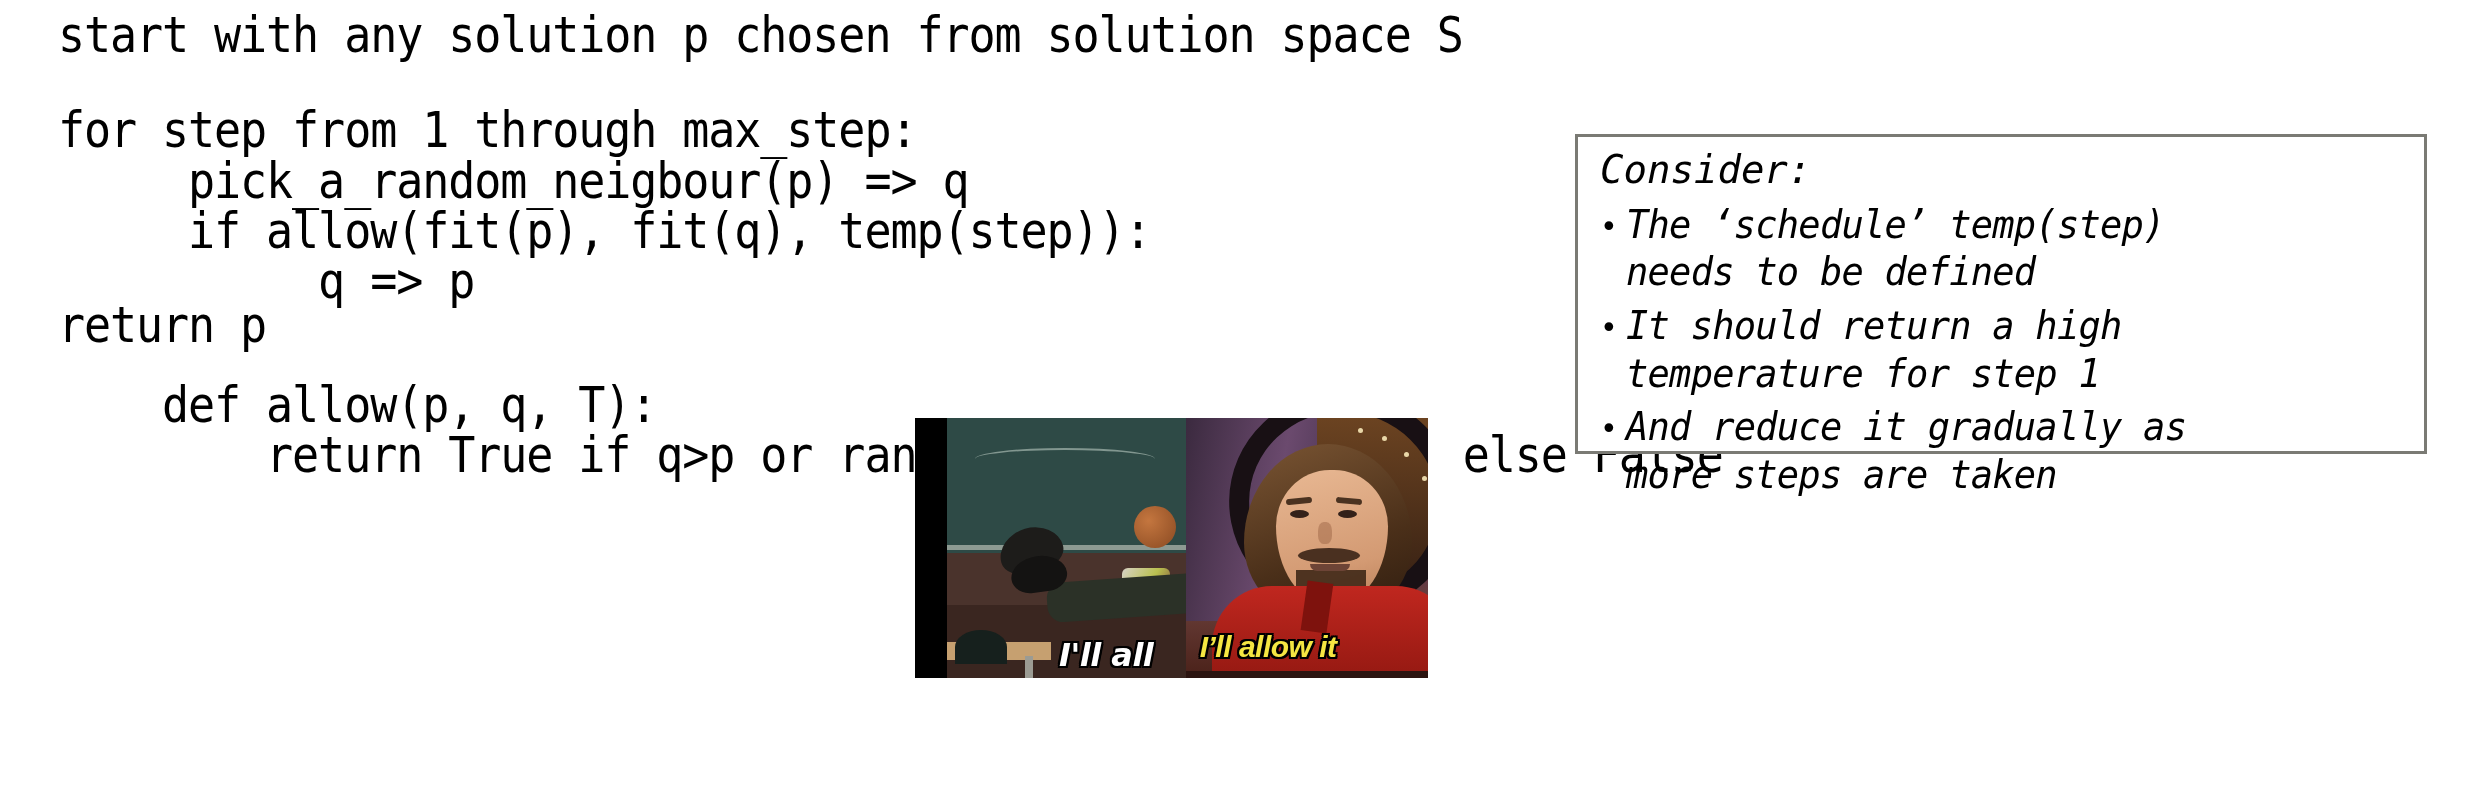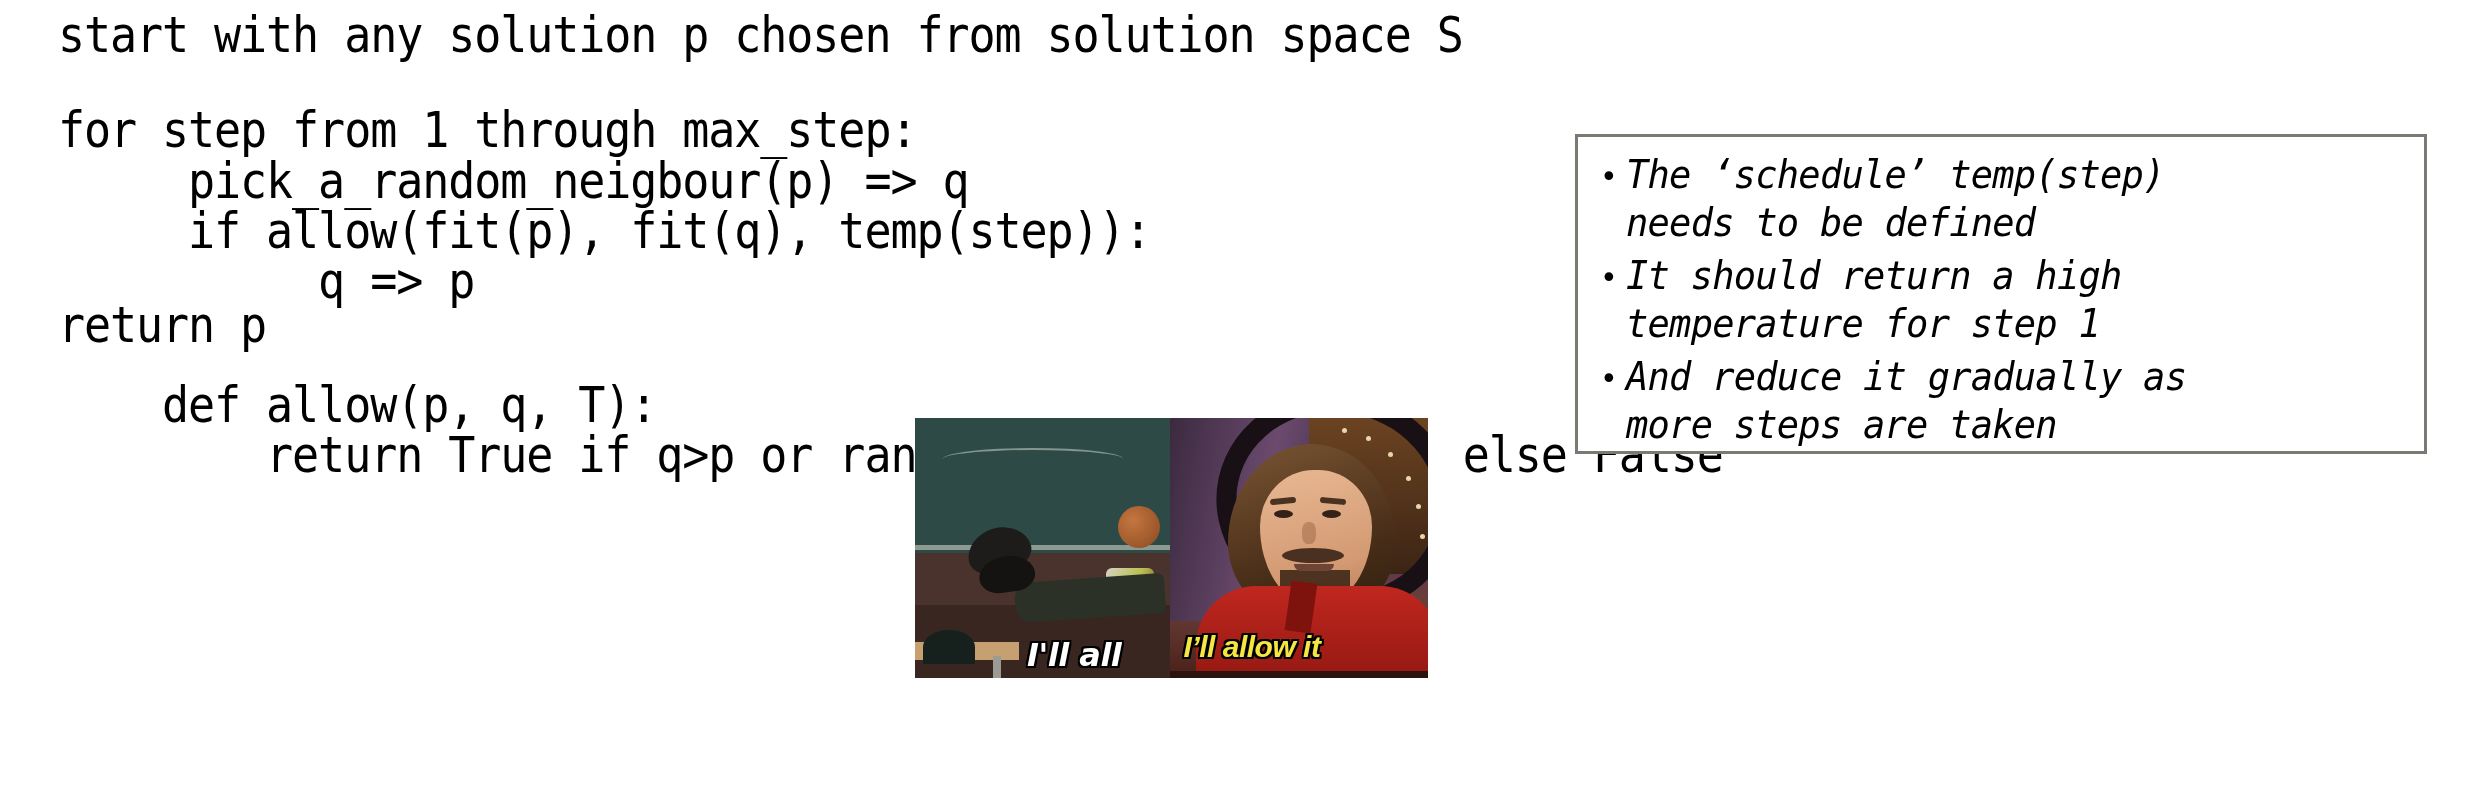--- a/index.html
+++ b/index.html
@@ -111,20 +111,21 @@
     overflow: hidden;
   }
   
   #meme-panel-left {
     width: 266px;
     background:
       linear-gradient(to bottom,
         #2e4a46 0%, #2e4a46 52%,
         #4a332c 52%, #4a332c 72%,
         #3a2620 72%, #3a2620 100%);
+    margin-left: 32px;
   }
   #chalk-streak {
     position: absolute;
     left: 28px; top: 30px;
     width: 180px; height: 20px;
     border-top: 2px solid rgba(200,215,205,0.55);
     border-radius: 50%;
   }
   #blackboard-frame {
     position: absolute;
@@ -339,20 +340,21 @@
   <div class="code-line ln-for">for step from 1 through max_step:</div>
   <div class="code-line ln-pick">     pick_a_random_neigbour(p) =&gt; q</div>
   <div class="code-line ln-if">     if allow(fit(p), fit(q), temp(step)):</div>
   <div class="code-line ln-qp">          q =&gt; p</div>
   <div class="code-line ln-return">return p</div>
   <div class="code-line ln-def">    def allow(p, q, T):</div>
   <div class="code-line ln-ret2">        return True if q&gt;p or rand(1)&lt;=exp(-(q-p)/T), else False</div>
 </div>
 
 <div id="consider-box">
+  <div id="consider-title">Consider:</div>
 
   <div class="consider-item">
     <span class="bullet">•</span>
     <span class="consider-text" style="white-space: pre-line;">The ‘schedule’ temp(step)
 needs to be defined</span>
   </div>
 
   <div class="consider-item">
     <span class="bullet">•</span>
     <span class="consider-text" style="white-space: pre-line;">It should return a high

